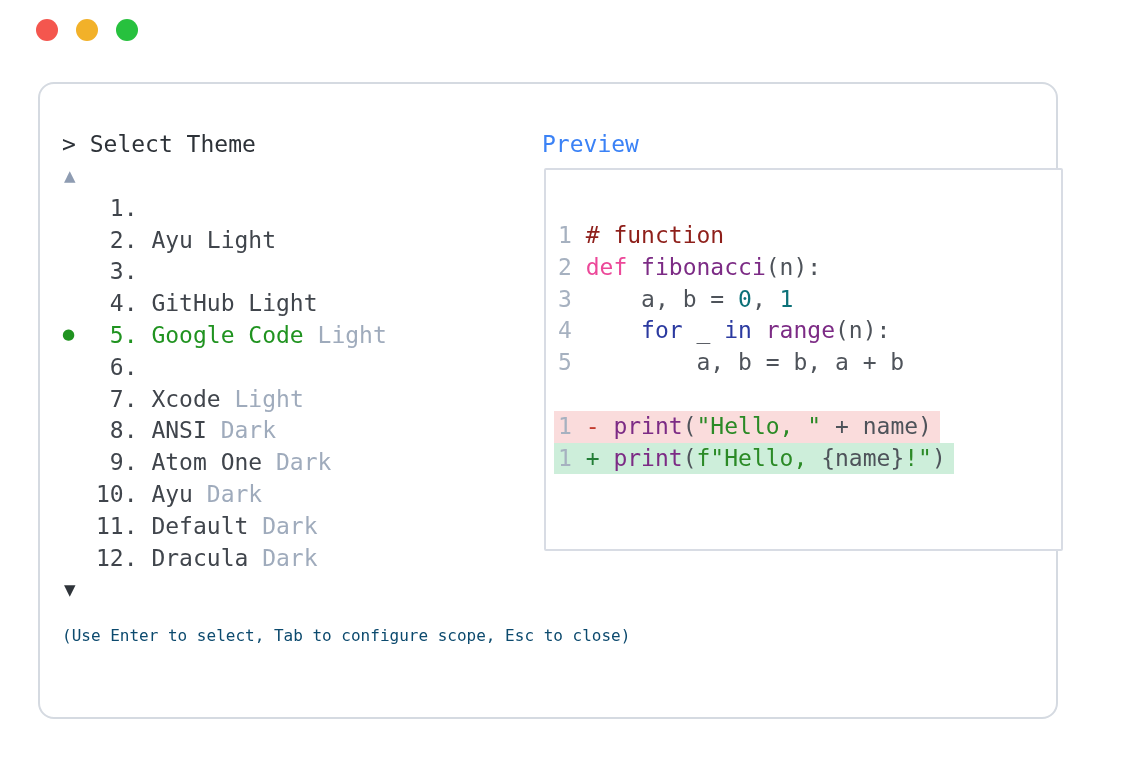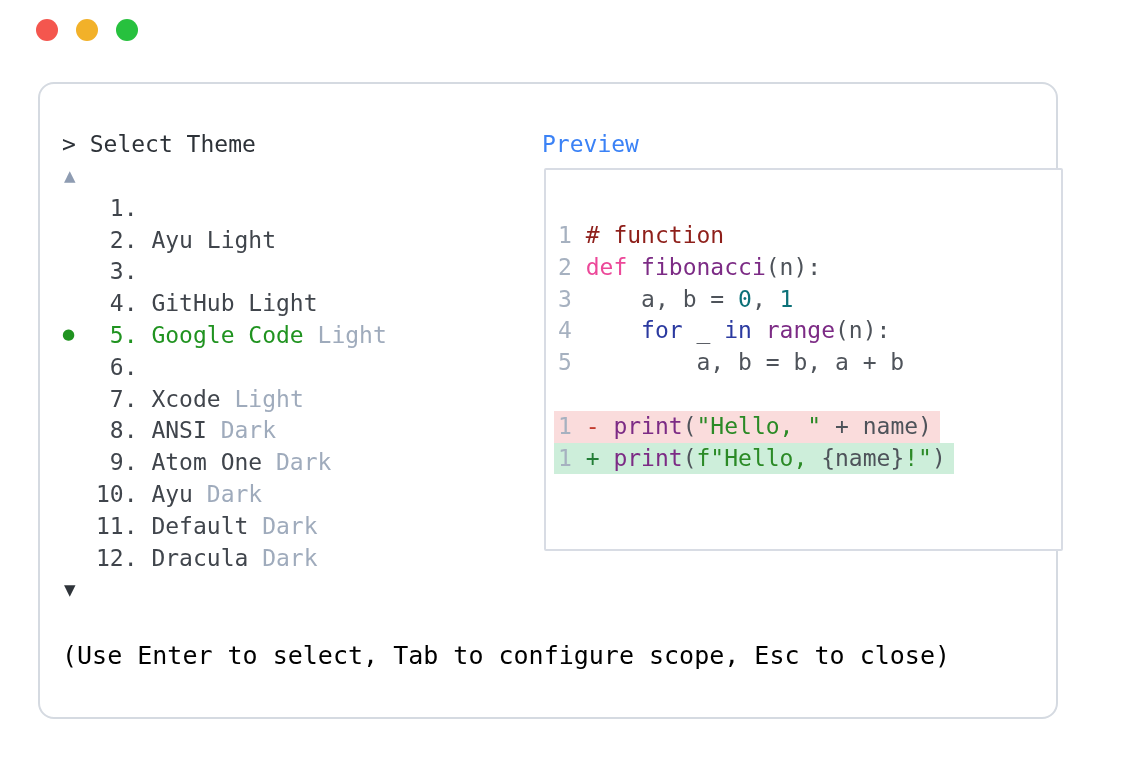--- a/index.html
+++ b/index.html
@@ -36,22 +36,22 @@
   .right-col { position:absolute; left:502px; top:44px; }
   .preview-title { font-size:23px; line-height:32px; color:#3b82f6; }
   .preview-box { margin-top:8px; margin-left:2px; width:519px; height:383px;
                  border:2px solid #d8dce4; border-radius:2px; background:#fff;
                  padding:50px 0 0 12px; overflow:hidden; }
   .code-line { height:31.8px; line-height:31.8px; font-size:23px; white-space:pre; }
   .code-inner { display:inline-block; height:31.8px; line-height:31.8px; }
   .code-inner.hl { padding:0 8px 0 4px; margin-left:-4px; }
 
   
-  .footer { position:absolute; left:22px; top:556px; font-size:25px; line-height:32px;
-            color:#000000; white-space:pre; }
+  .footer { position:absolute; left:22px; top:536px; font-size:16px; line-height:32px;
+            color:#0c4a6e; white-space:pre; }
 </style>
 </head>
 <body>
 
 <div class="stage">
 
   <div class="traffic">
     <div class="traffic-light" style="background: rgb(244, 86, 78);"></div>
     <div class="traffic-light" style="background: rgb(242, 177, 41);"></div>
     <div class="traffic-light" style="background: rgb(39, 193, 62);"></div>

